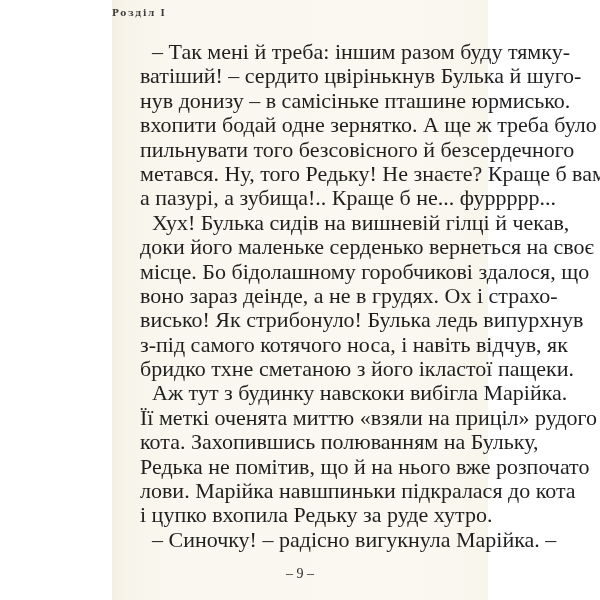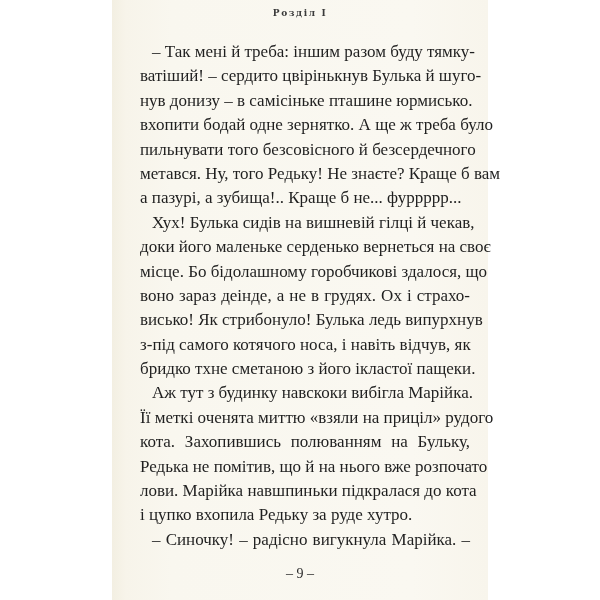--- a/index.html
+++ b/index.html
@@ -16,34 +16,34 @@
       top: 0;
       width: 376px;
       height: 600px;
       background: linear-gradient(90deg, #f3efe2 0px, #f7f4ea 14px, #f9f7ef 60px, #faf8f1 300px, #f8f5ec 376px);
     }
     .running-head {
       position: absolute;
       top: 8px;
       left: 0;
       width: 376px;
-      text-align: center;
+      text-align: left;
       font-family: "DejaVu Serif", serif;
       font-size: 9px;
       font-weight: bold;
       letter-spacing: 1.6px;
       color: #3a3a3a;
     }
     .body-text {
       position: absolute;
       top: 40px;
       left: 28px;
       width: 330px;
       font-family: "Liberation Serif", serif;
-      font-size: 17px;
+      font-size: 22px;
       line-height: 24.4px;
       color: #1f1f1f;
     }
     .line {
       display: block;
       white-space: nowrap;
       text-align: justify;
       text-align-last: justify;
       height: 24.4px;
     }

